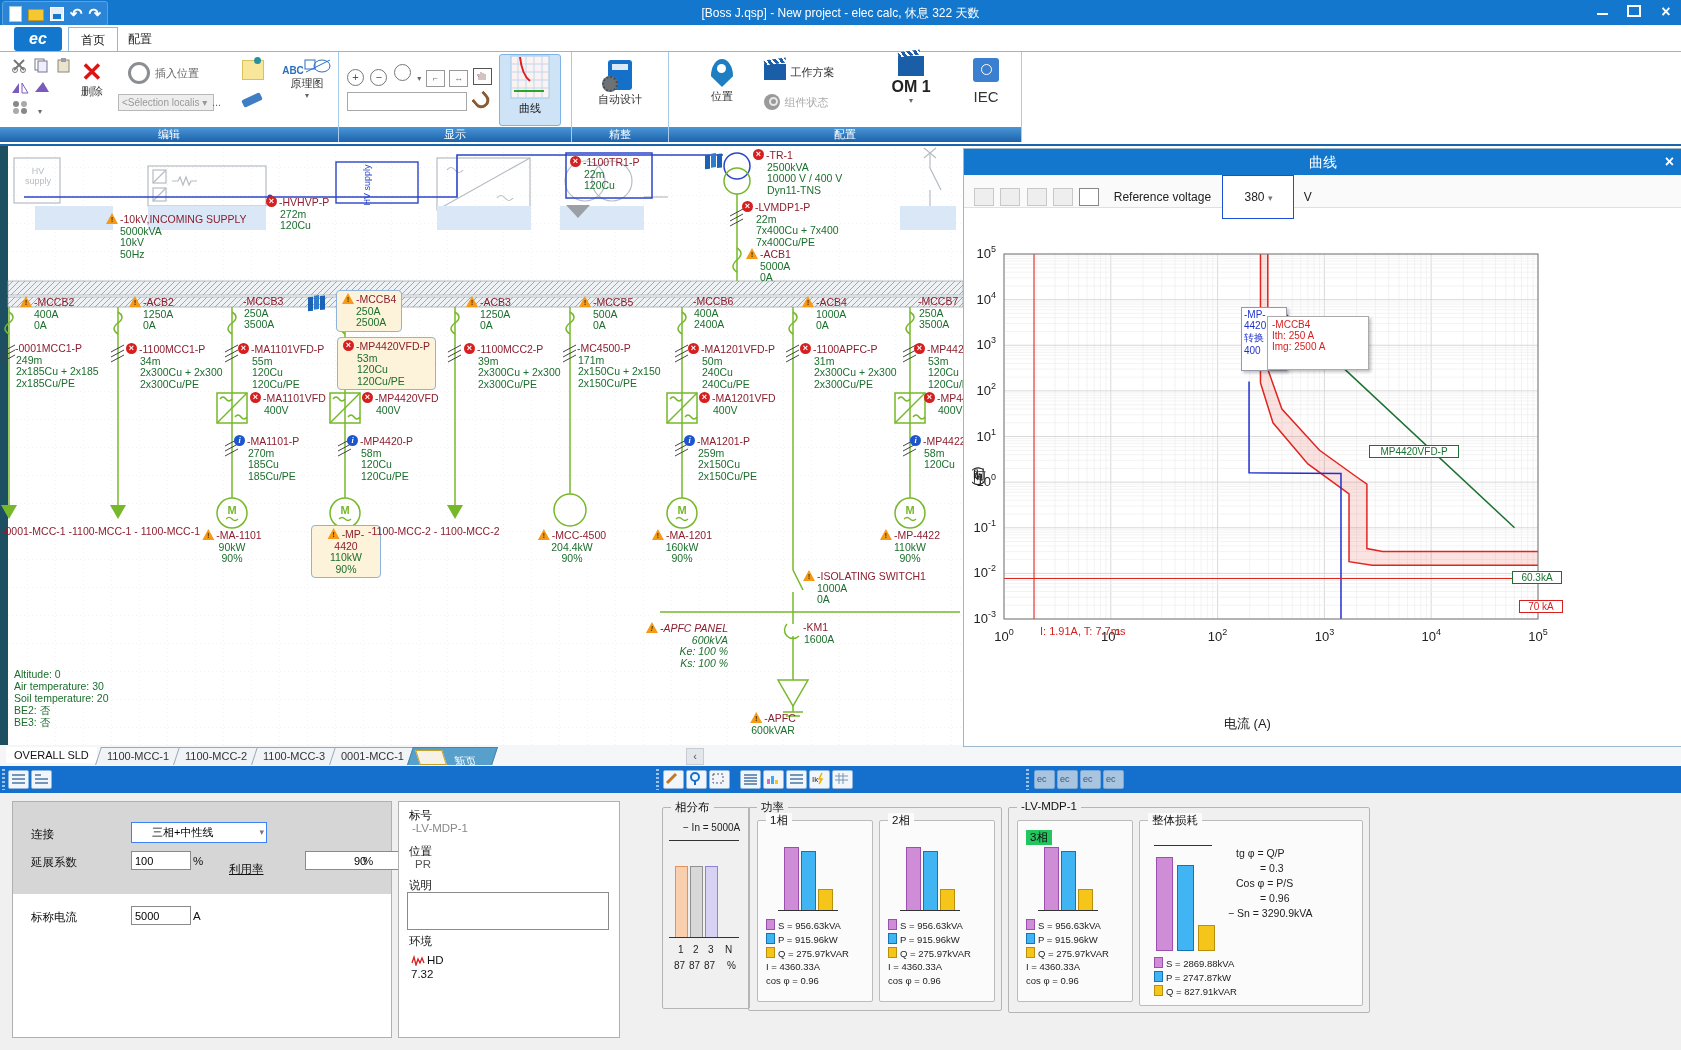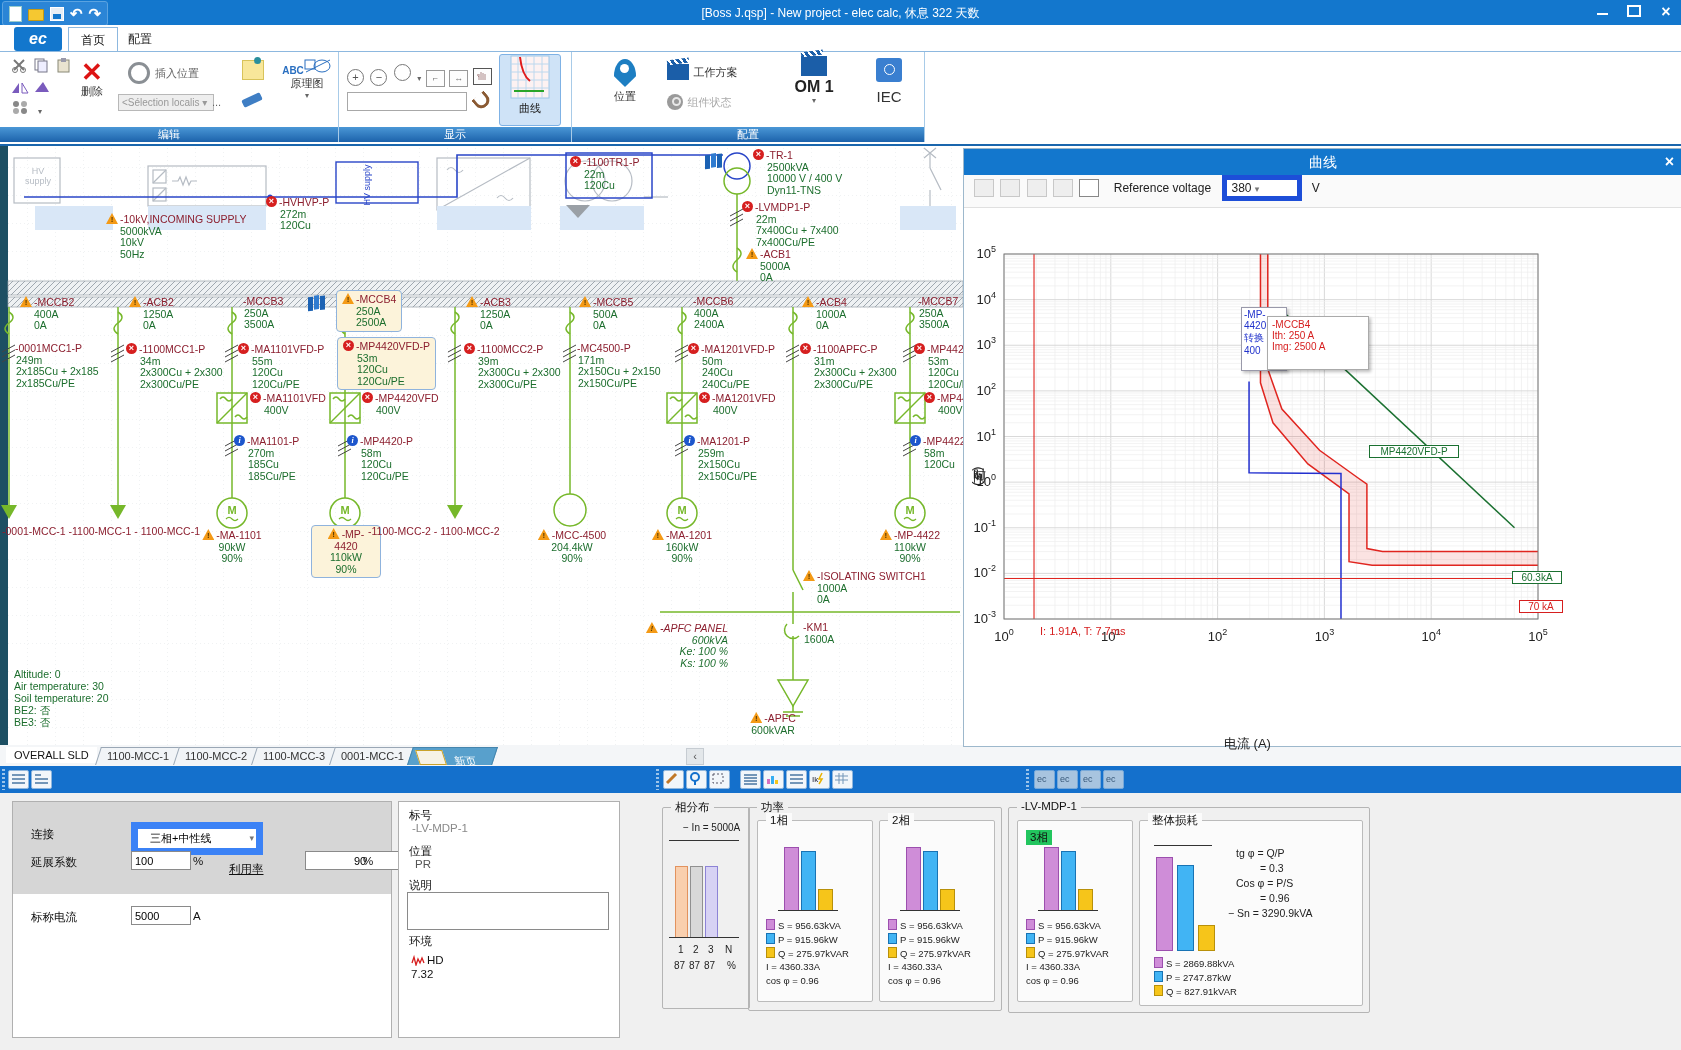--- a/index.html
+++ b/index.html
@@ -74,52 +74,52 @@
   .books{width:5px;height:14px;background:#1b62b4;box-shadow:6px -1px 0 #2f7bd0,12px 0 0 #1b62b4;transform:skewY(-6deg);}
   .envtxt{position:absolute;color:#1c6e2d;font-size:10.5px;line-height:12px;white-space:pre-line;z-index:3;}
   .palette-txt{position:absolute;color:#b6bcc4;font-size:9px;line-height:10px;text-align:center;white-space:pre-line;z-index:3;}
   .rot-txt{position:absolute;color:#2a46c8;font-size:9px;transform:rotate(-90deg);white-space:nowrap;z-index:3;}
   
   #curves{position:absolute;left:963px;top:148px;width:718px;height:597px;background:#fff;border:1px solid #9db8cc;z-index:10;}
   #cv-title{position:absolute;left:0;top:0;right:0;height:26px;background:#1377cd;color:#fff;font-size:14px;text-align:center;line-height:26px;}
   #cv-close{position:absolute;right:8px;top:0;font-size:16px;font-weight:bold;}
   #cv-toolbar{position:absolute;left:0;top:26px;right:0;height:32px;background:#fafafa;border-bottom:1px solid #e0e0e0;font-size:12px;color:#222;}
   .cvt-ic{display:inline-block;width:18px;height:16px;border:1px solid #c8c8c8;background:#eee;margin-right:3px;vertical-align:middle;}
-  .cv-dd{display:inline-block;width:62px;border:5px solid #1d4ed8;background:#fff;padding:1px 4px;font-size:12px;}
+  .cv-dd{display:inline-block;width:62px;border:1px solid #1d4ed8;background:#fff;padding:14px 4px;font-size:12px;text-align:center;}
   #plot-wrap{position:absolute;left:0;top:58px;right:0;bottom:0;}
   .pl-box{position:absolute;font-size:10px;background:#fff;z-index:12;}
   #tt1{left:277px;top:100px;width:40px;height:60px;border:1px solid #99a;color:#2233cc;padding:1px 2px;overflow:hidden;box-shadow:2px 2px 3px rgba(0,0,0,.25);}
   #tt2{left:303px;top:109px;width:92px;height:48px;border:1px solid #aaa;color:#d61f1f;padding:2px 4px;box-shadow:2px 2px 3px rgba(0,0,0,.25);}
   #lbl-vfd{left:405px;top:238px;width:88px;border:1px solid #1a7030;color:#1a7030;text-align:center;}
   #lbl-60{left:548px;top:364px;width:48px;border:1px solid #1a7030;color:#1a7030;text-align:center;}
   #lbl-70{left:555px;top:393px;width:42px;border:1px solid #d61f1f;color:#d61f1f;text-align:center;}
   #op-pt{position:absolute;left:76px;top:418px;color:#d61f1f;font-size:11px;z-index:12;}
   #ylab{position:absolute;left:6px;top:250px;writing-mode:vertical-rl;color:#222;font-size:13px;z-index:12;letter-spacing:2px;}
-  #xlab{position:absolute;left:260px;top:508px;color:#222;font-size:13px;z-index:12;margin-top:20px;}
+  #xlab{position:absolute;left:260px;top:508px;color:#222;font-size:13px;z-index:12;}
   
   #bottom{position:absolute;left:0;top:745px;width:1681px;height:305px;background:#f0f0f0;z-index:9;}
   #tabstrip{position:absolute;left:0;top:0;width:100%;height:21px;background:#f4f6f8;border-bottom:1px solid #c6ccd2;font-size:11px;}
   .sheet0{position:absolute;left:6px;top:2px;padding:2px 8px;background:#fff;color:#111;}
   .sheet{position:absolute;top:2px;height:17px;border:1px solid #9aa7b5;border-bottom:none;background:#f1f4f7;transform:skewX(-18deg);}
   .sheet span{display:inline-block;transform:skewX(18deg);padding:2px 8px;color:#333;}
   .sheet.newp{background:#58a0cc;border-color:#4585ad;}
   .sheet.newp span{color:#fff;}
   .np-ic{display:inline-block;width:9px;height:9px;background:#f6f2e5;border:1px solid #c9a22a;margin-right:2px;transform:skewX(18deg);}
   #scrl{position:absolute;left:686px;top:3px;width:16px;height:15px;background:#e3e7ea;color:#555;text-align:center;line-height:14px;border:1px solid #c6ccd2;}
   #bluebar{position:absolute;left:0;top:21px;width:100%;height:27px;background:#1470cc;}
   .bb-sep{position:absolute;top:3px;width:3px;height:21px;background:repeating-linear-gradient(#9cc4ea 0 2px,transparent 2px 4px);}
   .bb-ic{position:absolute;top:4px;width:19px;height:17px;background:#f2f6fa;border:1px solid #8fb6dd;border-radius:2px;}
   .bb-ic i{position:absolute;left:3px;right:3px;height:2px;background:#7396b8;}
   .bb-ic.gray{background:#cdd9e4;opacity:.8;}
   #panelbody{position:absolute;left:0;top:48px;right:0;bottom:0;background:#f0f0f0;}
   .card{position:absolute;background:#fff;border:1px solid #b0b0b0;}
   .card .grayzone{position:absolute;left:0;top:0;right:0;height:92px;background:#d6d6d6;}
   .flabel{position:absolute;font-size:11.5px;color:#111;}
   .finput{position:absolute;height:17px;border:1px solid #8a8a8a;background:#fff;font-size:11px;padding:0 3px;font-family:"Liberation Sans",sans-serif;}
-  .selbox{position:absolute;height:19px;border:7px solid #3b82f6;background:#fff;font-size:11px;line-height:18px;padding:0 12px;}
+  .selbox{position:absolute;height:19px;border:1px solid #3b82f6;background:#fff;font-size:11px;line-height:18px;padding:0 20px;}
   .selbox .dda{position:absolute;right:2px;top:0;color:#777;font-size:9px;}
   .grp{position:absolute;border:1px solid #b5b5b5;border-radius:2px;}
   .grp-title{position:absolute;top:-8px;left:8px;background:#f0f0f0;padding:0 4px;font-size:11.5px;color:#111;}
   .sub{position:absolute;border:1px solid #bbb;border-radius:2px;background:#fbfbfb;}
   .bar{position:absolute;border:1px solid;}
   .axisline{position:absolute;height:1px;background:#333;}
   .lr{position:absolute;font-size:9.5px;color:#222;white-space:nowrap;}
   .chip{display:inline-block;width:7px;height:9px;border:1px solid;vertical-align:-1px;margin-right:3px;}
   .chip-s{background:#cf8dd8;border-color:#9c4fae;}
   .chip-p{background:#41b4f4;border-color:#1873b4;}
@@ -239,20 +239,31 @@
                 </g>
               <path d="M10,2 Q12,20 20,26" stroke="#e01b1b" stroke-width="2" fill="none"></path>
               <path d="M4,36 H34" stroke="#2aa52a" stroke-width="2" fill="none"></path>
             </svg>
             <div>曲线</div>
           </div>
         </div>
         <div class="glabel">显示</div>
       </div>
 
+      <div class="rgroup" style="width:96px;">
+        <div class="gcontent">
+          <div class="bigbtn" style="left:18px;top:4px;width:60px;">
+            <div class="calc-ic">
+                <span class="gear"></span>
+              </div>
+            <div style="font-size:11px;">自动设计</div>
+          </div>
+        </div>
+        <div class="glabel">精整</div>
+      </div>
 
       <div class="rgroup" style="width:352px;">
         <div class="gcontent">
           <div class="bigbtn" style="left:28px;top:4px;width:50px;">
             <div class="pin-ic"></div>
             <div style="font-size:11px;">位置</div>
           </div>
           <div style="position:absolute;left:95px;top:12px;">
             <span class="clap"></span>
             <span style="font-size:11px;color:#333;vertical-align:4px;">工作方案</span>

